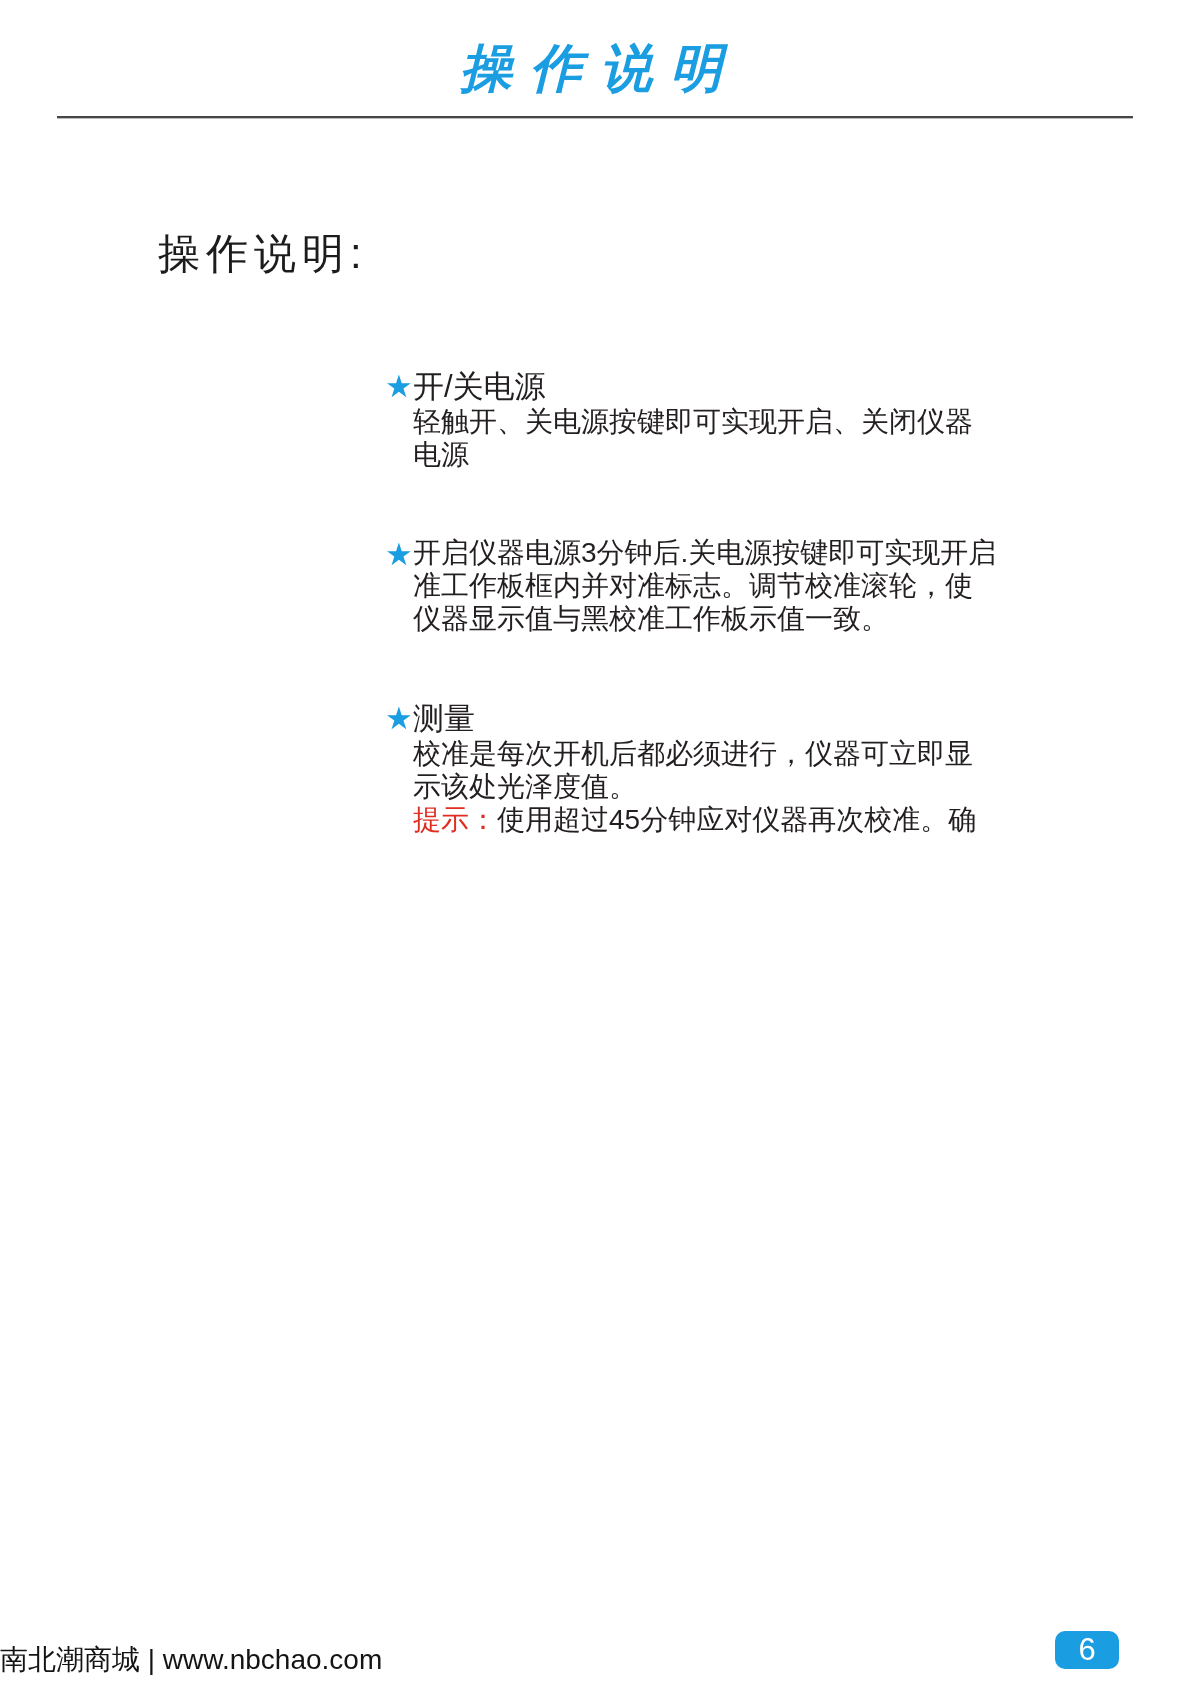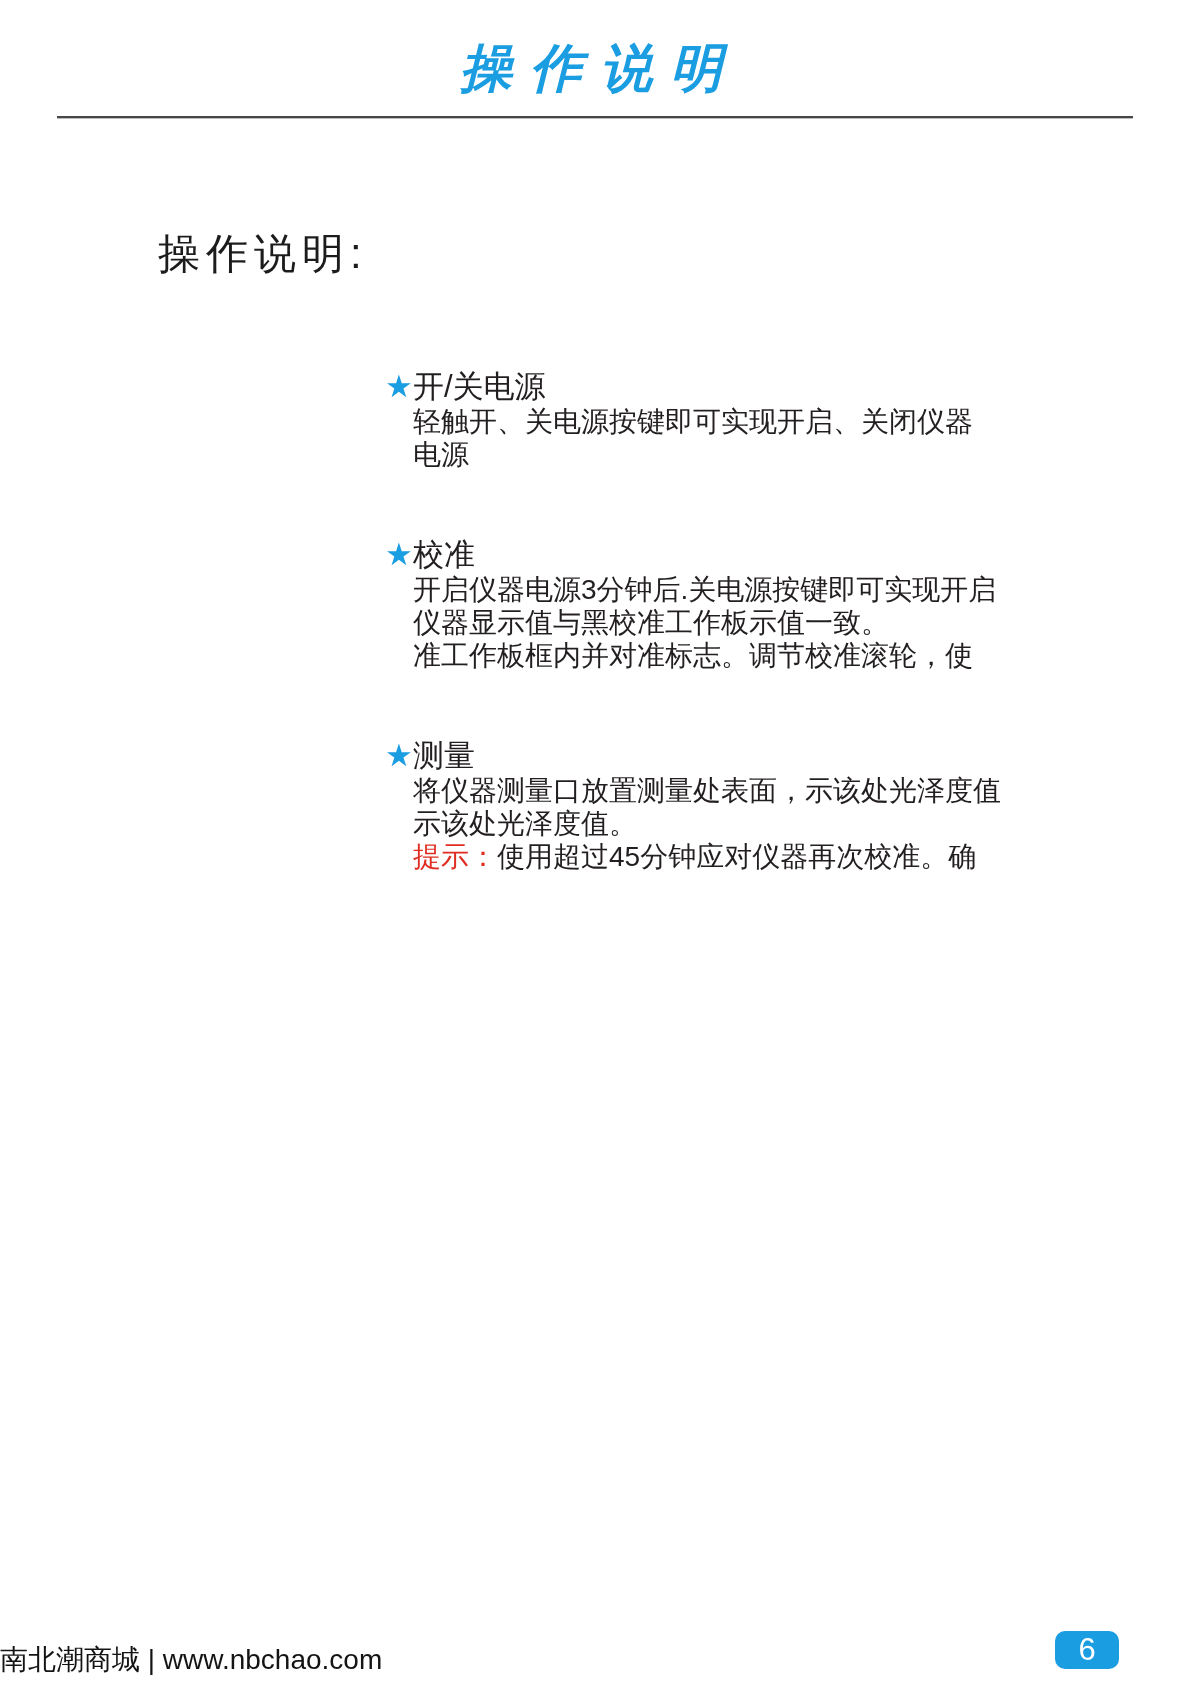--- a/index.html
+++ b/index.html
@@ -115,29 +115,28 @@
 
   <div class="content" id="sections">
       <div class="section">
         <span class="star">★</span>
         <div class="sec-title">开/关电源</div>
         <div class="line"><span>轻触开、关电源按键即可实现开启、关闭仪器</span></div>
         <div class="line"><span>电源</span></div>
       </div>
       <div class="section">
         <span class="star">★</span>
-        <div class="sec-title">校准</div>
         <div class="line"><span>开启仪器电源3分钟后.关电源按键即可实现开启</span></div>
+        <div class="line"><span>准工作板框内并对准标志。调节校准滚轮，使</span></div>
         <div class="line"><span>仪器显示值与黑校准工作板示值一致。</span></div>
-        <div class="line"><span>准工作板框内并对准标志。调节校准滚轮，使</span></div>
       </div>
       <div class="section">
         <span class="star">★</span>
         <div class="sec-title">测量</div>
-        <div class="line"><span>将仪器测量口放置测量处表面，示该处光泽度值</span></div>
+        <div class="line"><span>校准是每次开机后都必须进行，仪器可立即显</span></div>
         <div class="line"><span>示该处光泽度值。</span></div>
         <div class="line"><span class="red">提示：</span><span>使用超过45分钟应对仪器再次校准。确</span></div>
       </div>
     </div>
 
   <div class="footer-text">南北潮商城 | www.nbchao.com</div>
 
   <div class="page-badge">6</div>
 
 </div>

